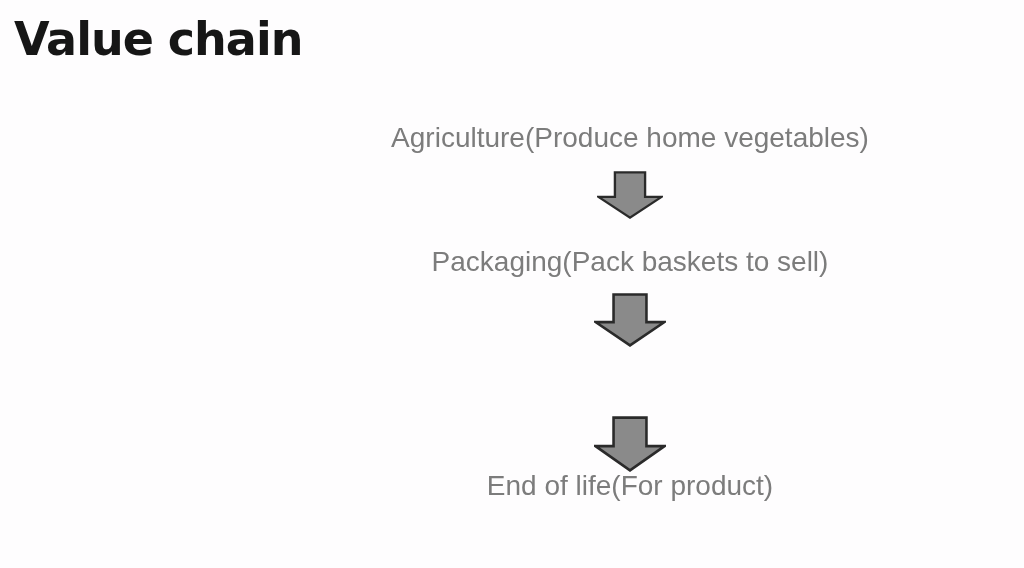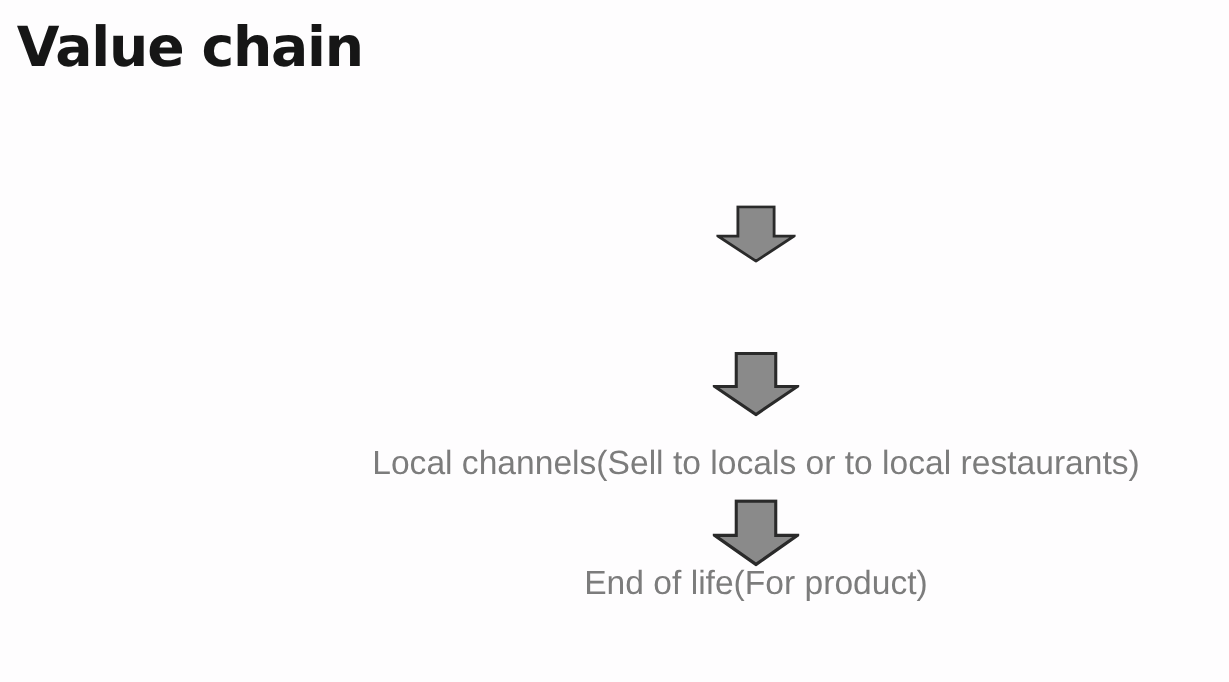--- a/index.html
+++ b/index.html
@@ -64,31 +64,32 @@
 </style>
 </head>
 <body>
 
 <div class="slide">
 
   <h1 class="title">Value chain</h1>
 
   <div class="flow">
 
+    <div class="stage-label stage-1">Agriculture(Produce home vegetables)</div>
 
     <svg class="arrow arrow-1" viewBox="0 0 70 52" preserveAspectRatio="none" aria-hidden="true">
       <polygon points="19,1.5 51,1.5 51,28 68.5,28 35,50.5 1.5,28 19,28"></polygon>
     </svg>
 
+    <div class="stage-label stage-2">Packaging(Pack baskets to sell)</div>
 
     <svg class="arrow arrow-2" viewBox="0 0 70 52" preserveAspectRatio="none" aria-hidden="true">
       <polygon points="19,1.5 51,1.5 51,28 68.5,28 35,50.5 1.5,28 19,28"></polygon>
     </svg>
 
-    <div class="stage-label stage-3">Local channels(Sell to locals or to local restaurants)</div>
 
     <svg class="arrow arrow-3" viewBox="0 0 70 52" preserveAspectRatio="none" aria-hidden="true">
       <polygon points="19,1.5 51,1.5 51,28 68.5,28 35,50.5 1.5,28 19,28"></polygon>
     </svg>
 
     <div class="stage-label stage-4">End of life(For product)</div>
 
   </div>
 </div>
 

